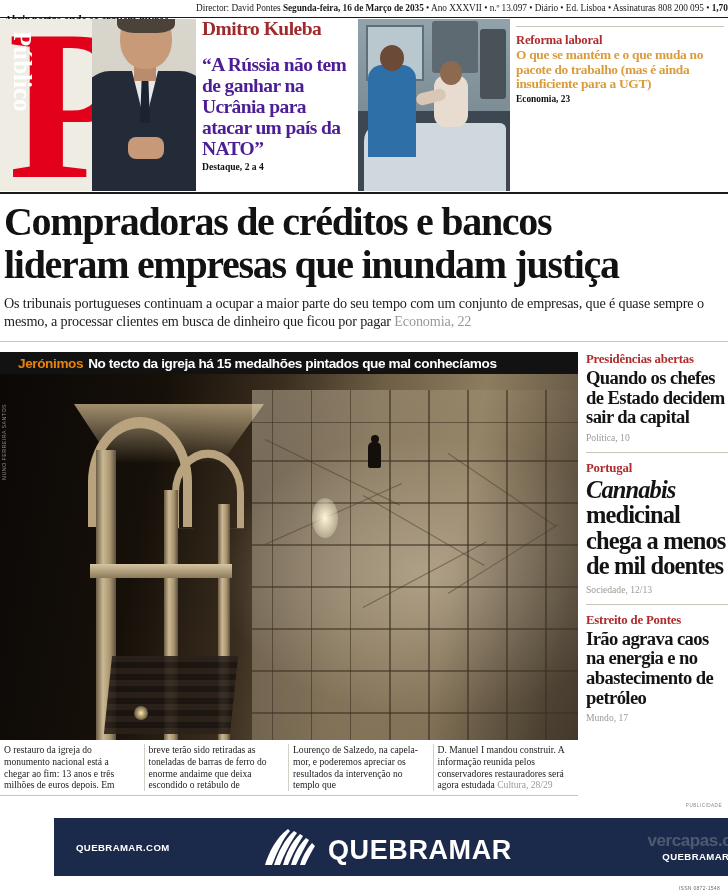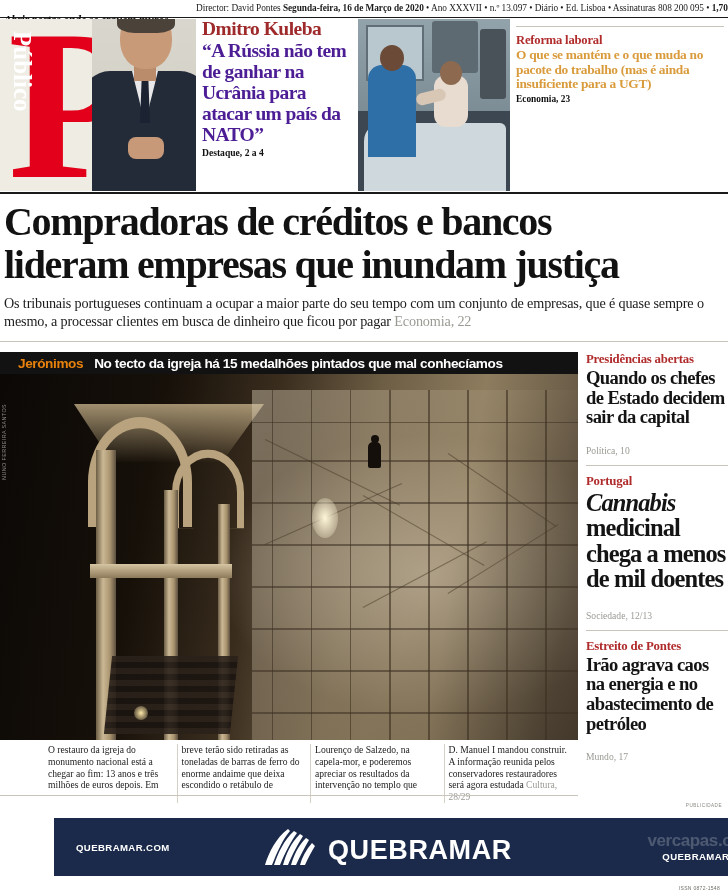--- a/index.html
+++ b/index.html
@@ -145,21 +145,21 @@
     width: 152px; height: 172px;
     background: #fff;
   }
   .kuleba-name {
     font-family: "Liberation Serif", serif;
     font-weight: bold;
     font-size: 19.5px;
     line-height: 20px;
     color: #9e2a2b;
     letter-spacing: -0.5px;
-    margin-bottom: 1px;
+    margin-bottom: 15px;
   }
   .kuleba-quote {
     font-family: "Liberation Serif", serif;
     font-weight: bold;
     font-size: 19.5px;
     line-height: 21px;
     color: #4c1d95;
     letter-spacing: -0.6px;
   }
   .kicker-ref {
@@ -286,21 +286,21 @@
     font-size: 13.6px;
     color: #e8820c;
     letter-spacing: -0.4px;
   }
   .jer-text {
     font-family: "Liberation Sans", sans-serif;
     font-weight: bold;
     font-size: 13.6px;
     color: #ffffff;
     letter-spacing: -0.4px;
-    margin-left: 11px;
+    margin-left: 5px;
   }
   .photo-img {
     position: absolute;
     top: 22px; left: 0;
     width: 578px; height: 366px;
     background:
       radial-gradient(ellipse 300px 200px at 74% 55%, rgba(218,206,186,0.55), rgba(0,0,0,0) 70%),
       linear-gradient(100deg, #0b0806 0%, #161009 26%, #3a2d1e 44%, #6d5e45 60%, #8d7c5e 76%, #5e5140 95%);
     overflow: hidden;
   }
@@ -451,36 +451,35 @@
   .rc-head.big {
     font-size: 24.5px;
     line-height: 25.5px;
     letter-spacing: -0.9px;
   }
   .rc-head .it { font-style: italic; }
   .rc-ref {
     font-family: "Liberation Serif", serif;
     font-size: 9.6px;
     color: #9a9a94;
-    margin-top: 18px;
+    margin-top: 5px;
   }
   .rc-rule {
     border: 0;
     border-top: 1.5px solid #c9c5bb;
     margin: 9px 0 8px 0;
   }
 
   
   .captions {
     position: absolute;
     top: 744px; left: 0;
     width: 578px;
     display: flex;
     gap: 0;
-    padding-left: 44px;
   }
   .cap-col {
     width: 144.5px;
     padding: 0 9px 0 4px;
     font-family: "Liberation Serif", serif;
     font-size: 9.6px;
     line-height: 11.8px;
     color: #1b1b1b;
     border-right: 1px solid #d4d0c6;
   }
@@ -570,21 +569,21 @@
 </style>
 </head>
 <body>
 
 <div class="page">
 
   <div class="topstrip">
     <div class="promo-line">Abrir portas onde se erguem muros</div>
     <div class="masthead-info">
       <span>Director: David Pontes</span>
-      <b>Segunda-feira, 16 de Março de 2020</b>
+      <b>Segunda-feira, 16 de Março de 2035</b>
       <span>• Ano XXXVII • n.º 13.097 • Diário • Ed. Lisboa • Assinaturas 808 200 095 •</span>
       <b>1,70€</b>
     </div>
   </div>
 
   <div class="logo-zone">
     <div class="bigP">P</div>
     <div class="publico-vert">Público</div>
     <div class="portrait">
       <div class="p-body"></div>

